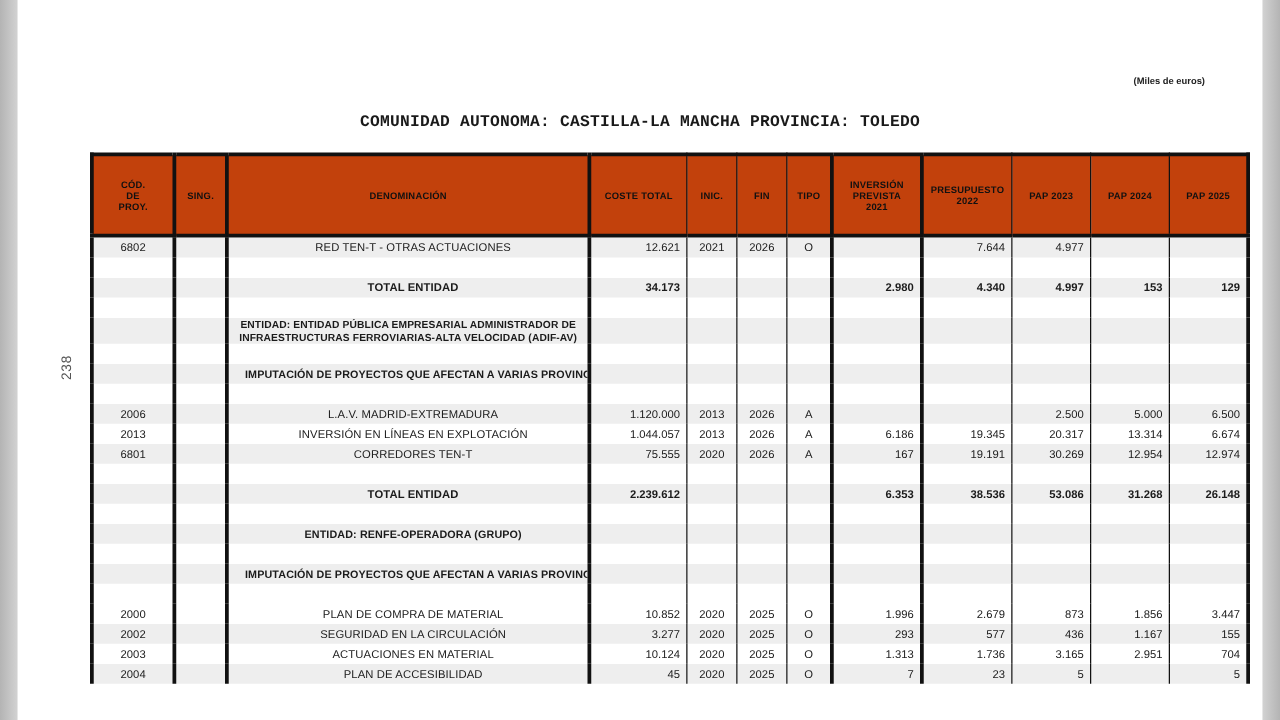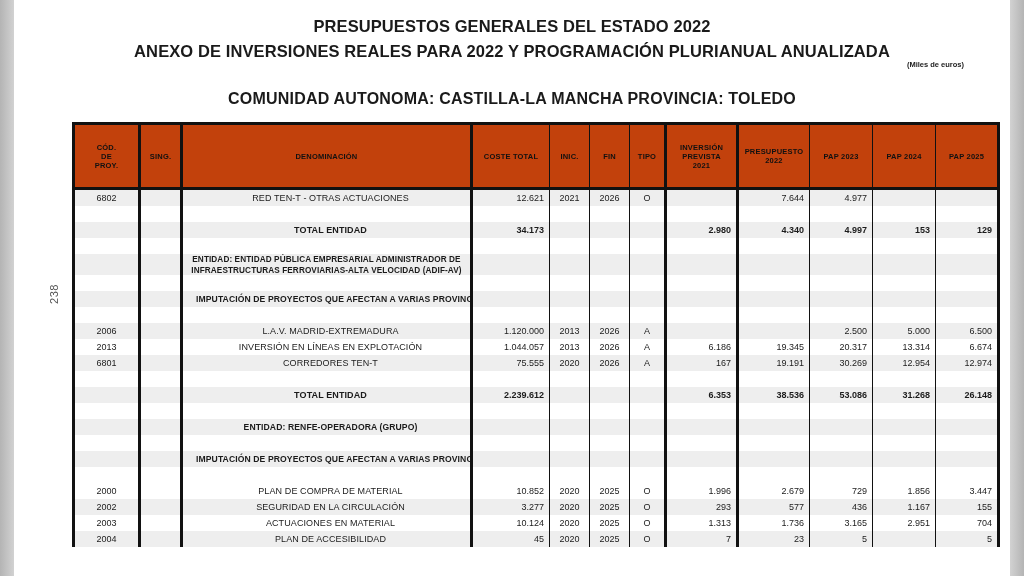--- a/index.html
+++ b/index.html
@@ -65,24 +65,25 @@
     font-size: 7.5px;
     font-weight: bold;
     color: #222;
   }
   .subtitle {
     position: absolute;
     left: 0;
     top: 90px;
     width: 996px;
     text-align: center;
-    font-size: 16px;
+    font-size: 13px;
     font-weight: bold;
     color: #1a1a1a;
     letter-spacing: 0.2px;
+    font-family: Liberation Mono, monospace;
   }
 
   
   .page-number {
     position: absolute;
     left: 30px;
     top: 288px;
     font-size: 11px;
     color: #555;
     transform: rotate(-90deg);
@@ -170,24 +171,20 @@
   tr.spacer td { height: 12px; }
 </style>
 </head>
 <body>
 
 <div class="page-shadow-l"></div>
 <div class="page-shadow-r"></div>
 
 <div class="page">
 
-  <div class="doc-header">
-    <div class="title-1">PRESUPUESTOS GENERALES DEL ESTADO 2022</div>
-    <div class="title-2">ANEXO DE INVERSIONES REALES PARA 2022 Y PROGRAMACIÓN PLURIANUAL ANUALIZADA</div>
-  </div>
 
   <div class="units-note">(Miles de euros)</div>
 
   <div class="subtitle">COMUNIDAD AUTONOMA: CASTILLA-LA MANCHA     PROVINCIA: TOLEDO</div>
 
   <div class="page-number">238</div>
 
   <div class="table-wrap">
     <table class="budget">
       <colgroup>
@@ -487,21 +484,21 @@
           <tr class="plain">
             <td class="cod sep">2000</td>
             <td class="sing sep">&nbsp;</td>
             <td class="denom sep"><span class="denom-indent">PLAN DE COMPRA DE MATERIAL</span></td>
             <td class="num">10.852</td>
             <td class="ctr">2020</td>
             <td class="ctr">2025</td>
             <td class="ctr sep">O</td>
             <td class="num sep">1.996</td>
             <td class="num">2.679</td>
-            <td class="num">729</td>
+            <td class="num">873</td>
             <td class="num">1.856</td>
             <td class="num">3.447</td>
           </tr>
           <tr class="stripe">
             <td class="cod sep">2002</td>
             <td class="sing sep">&nbsp;</td>
             <td class="denom sep"><span class="denom-indent">SEGURIDAD EN LA CIRCULACIÓN</span></td>
             <td class="num">3.277</td>
             <td class="ctr">2020</td>
             <td class="ctr">2025</td>

